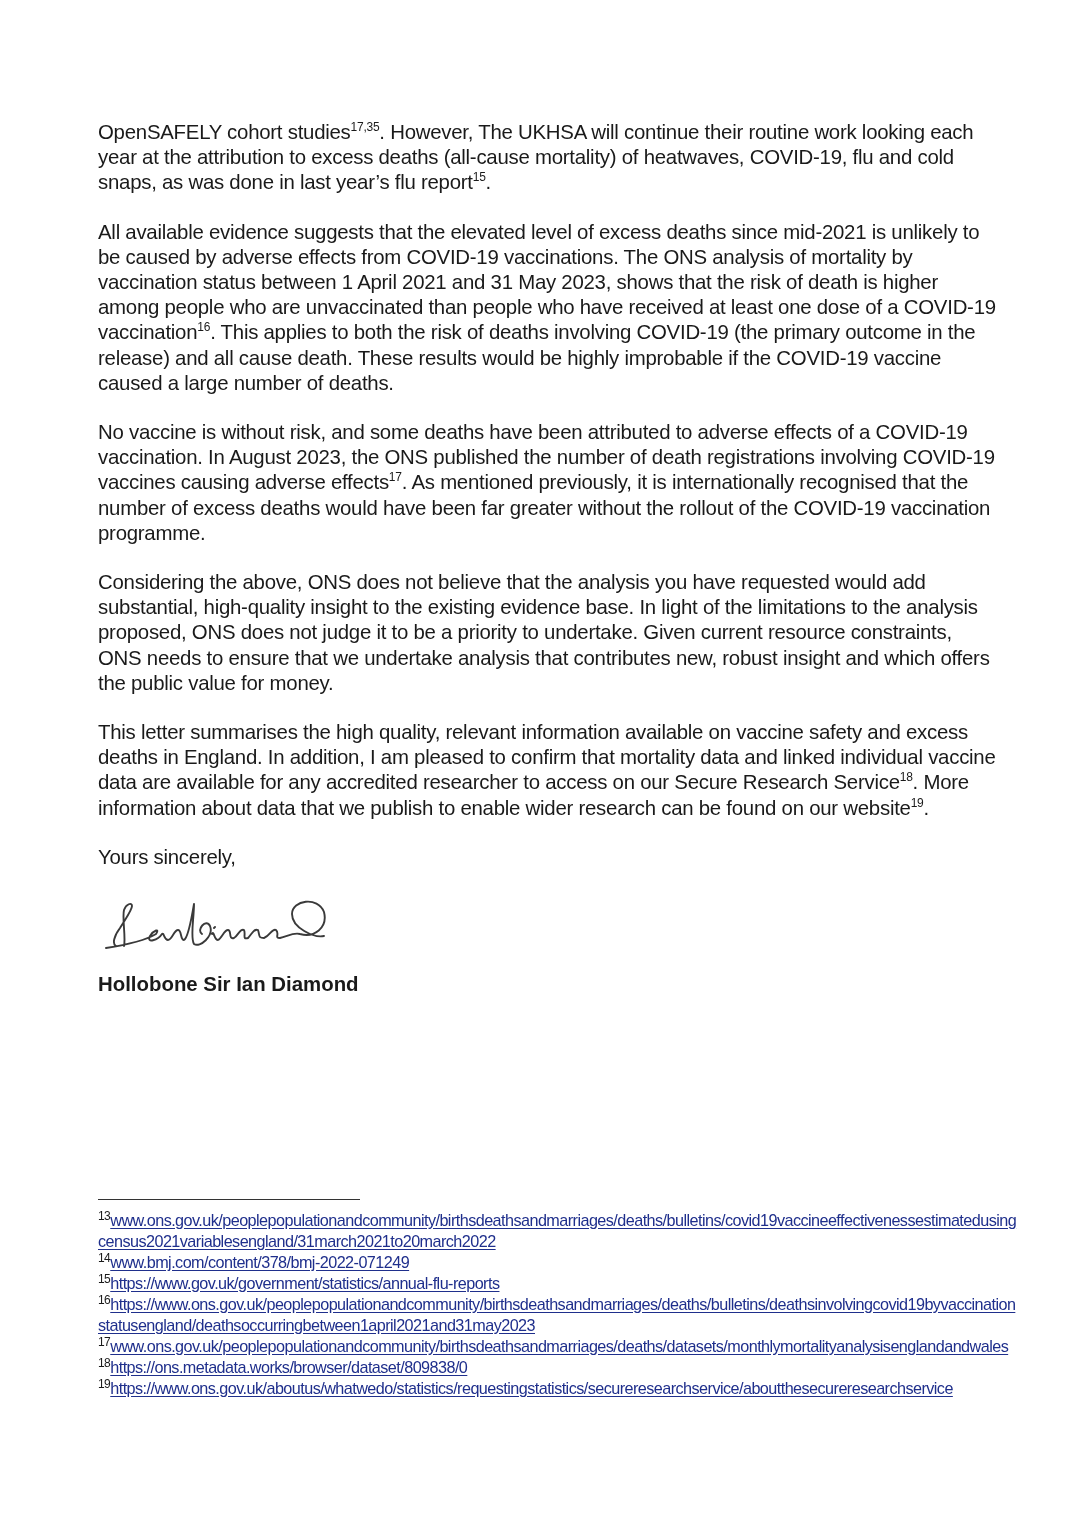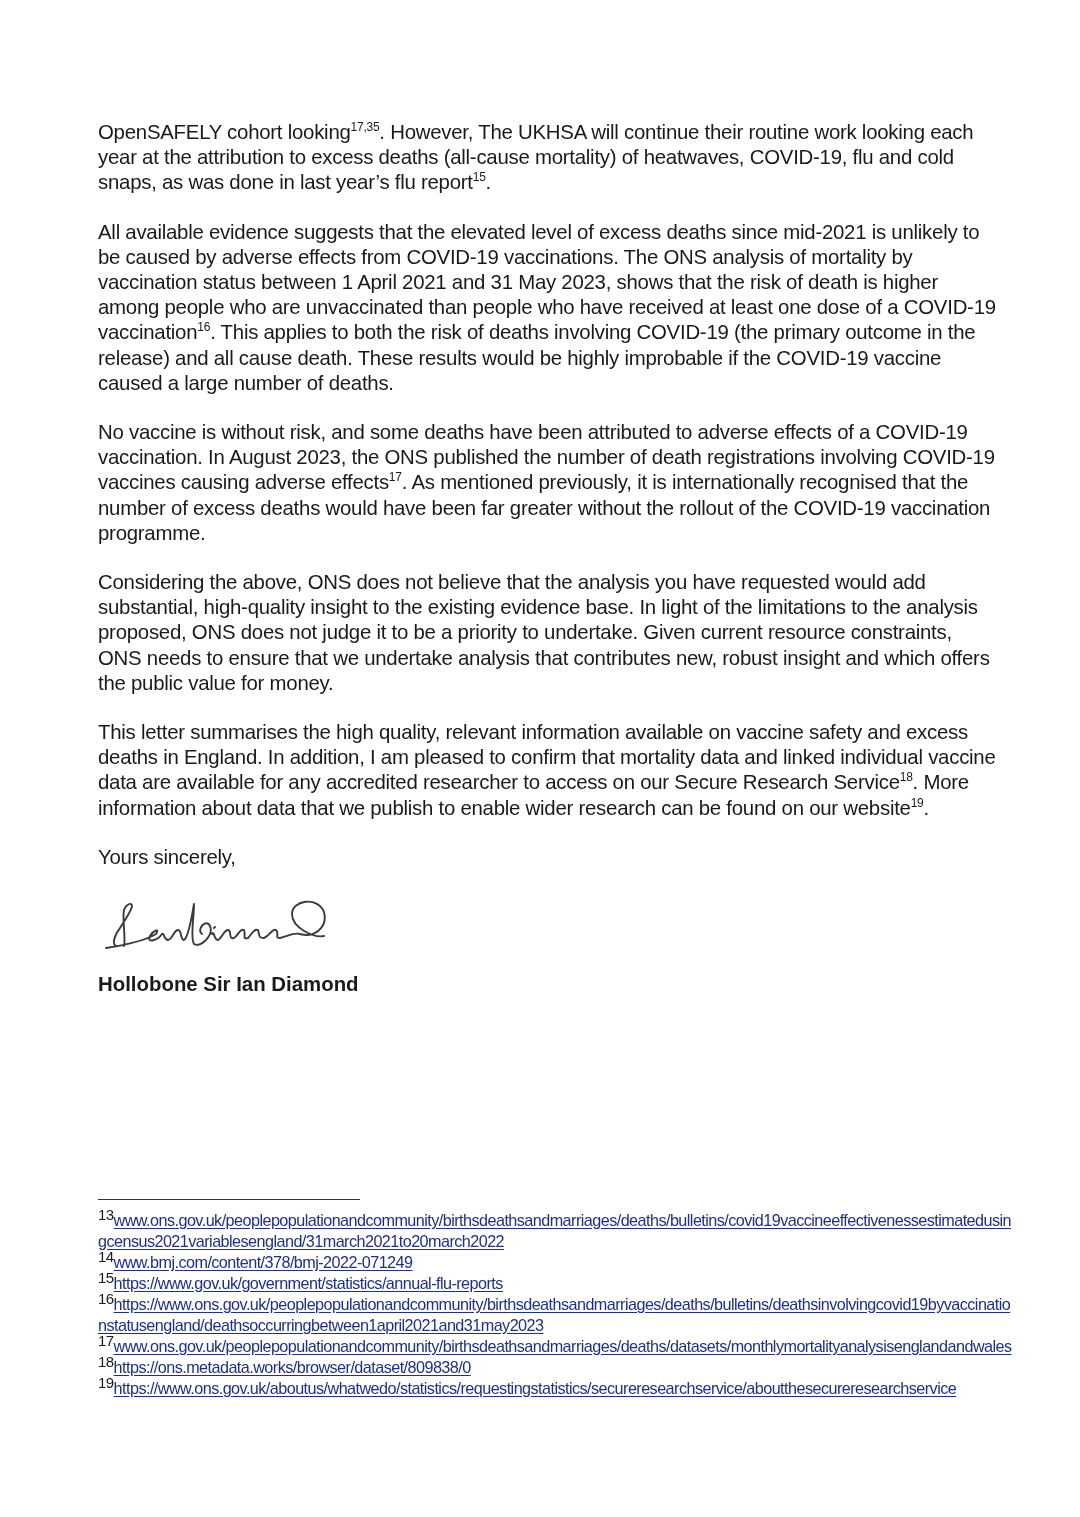--- a/index.html
+++ b/index.html
@@ -53,36 +53,36 @@
     position: absolute;
     left: 98px;
     top: 1210px;
     width: 920px;
     font-size: 16.2px;
     line-height: 21px;
     letter-spacing: -0.55px;
   }
   .fn { margin: 0; word-break: break-all; }
   .fn sup {
-    font-size: 15px;
+    font-size: 12px;
     vertical-align: 6px;
     color: #1a1a1a;
   }
   .fn a {
     color: #1f2f8c;
     text-decoration: underline;
     text-underline-offset: 2px;
   }
 </style>
 </head>
 <body>
 
 <div class="page">
   <div id="paras">
-      <p class="para"><span>OpenSAFELY cohort looking</span><sup>17,35</sup><span>. However, The UKHSA will continue their routine work looking each year at the attribution to excess deaths (all-cause mortality) of heatwaves, COVID-19, flu and cold snaps, as was done in last year’s flu report</span><sup>15</sup><span>.</span></p>
+      <p class="para"><span>OpenSAFELY cohort studies</span><sup>17,35</sup><span>. However, The UKHSA will continue their routine work looking each year at the attribution to excess deaths (all-cause mortality) of heatwaves, COVID-19, flu and cold snaps, as was done in last year’s flu report</span><sup>15</sup><span>.</span></p>
       <p class="para"><span>All available evidence suggests that the elevated level of excess deaths since mid-2021 is unlikely to be caused by adverse effects from COVID-19 vaccinations. The ONS analysis of mortality by vaccination status between 1 April 2021 and 31 May 2023, shows that the risk of death is higher among people who are unvaccinated than people who have received at least one dose of a COVID-19 vaccination</span><sup>16</sup><span>. This applies to both the risk of deaths involving COVID-19 (the primary outcome in the release) and all cause death. These results would be highly improbable if the COVID-19 vaccine caused a large number of deaths.</span></p>
       <p class="para"><span>No vaccine is without risk, and some deaths have been attributed to adverse effects of a COVID-19 vaccination. In August 2023, the ONS published the number of death registrations involving COVID-19 vaccines causing adverse effects</span><sup>17</sup><span>. As mentioned previously, it is internationally recognised that the number of excess deaths would have been far greater without the rollout of the COVID-19 vaccination programme.</span></p>
       <p class="para"><span>Considering the above, ONS does not believe that the analysis you have requested would add substantial, high-quality insight to the existing evidence base. In light of the limitations to the analysis proposed, ONS does not judge it to be a priority to undertake. Given current resource constraints, ONS needs to ensure that we undertake analysis that contributes new, robust insight and which offers the public value for money.</span></p>
       <p class="para"><span>This letter summarises the high quality, relevant information available on vaccine safety and excess deaths in England. In addition, I am pleased to confirm that mortality data and linked individual vaccine data are available for any accredited researcher to access on our Secure Research Service</span><sup>18</sup><span>. More information about data that we publish to enable wider research can be found on our website</span><sup>19</sup><span>.</span></p>
     </div>
 
   <p class="para signoff">Yours sincerely,</p>
 
   <svg class="signature" viewBox="0 0 230 66">
     <path d="M14 58 C10 56 12 48 18 40 C24 30 30 22 30 18 C30 14 24 16 22 22 C20 30 24 50 22 58 M4 60 C30 56 44 52 54 46 C58 40 52 42 48 48 C44 56 56 52 60 46 C62 44 62 52 66 52 C70 52 72 42 76 42 C80 42 78 52 82 52 C86 50 90 28 92 16 C92 30 88 50 92 56 C98 60 112 48 108 38 C104 30 94 42 100 46 M112 40 L113 39 M110 46 C112 42 112 52 116 52 C120 50 122 42 126 42 C130 42 126 52 132 50 C136 48 138 40 142 42 C144 46 140 52 146 50 C150 46 152 40 156 42 C158 48 156 50 162 50 C168 48 170 40 174 42 C178 46 172 50 178 50 C186 48 192 44 198 46 C212 50 226 40 222 24 C216 8 190 12 190 26 C190 40 212 50 222 48" fill="none" stroke="#3a3a3a" stroke-width="1.9" stroke-linecap="round" stroke-linejoin="round"></path>

